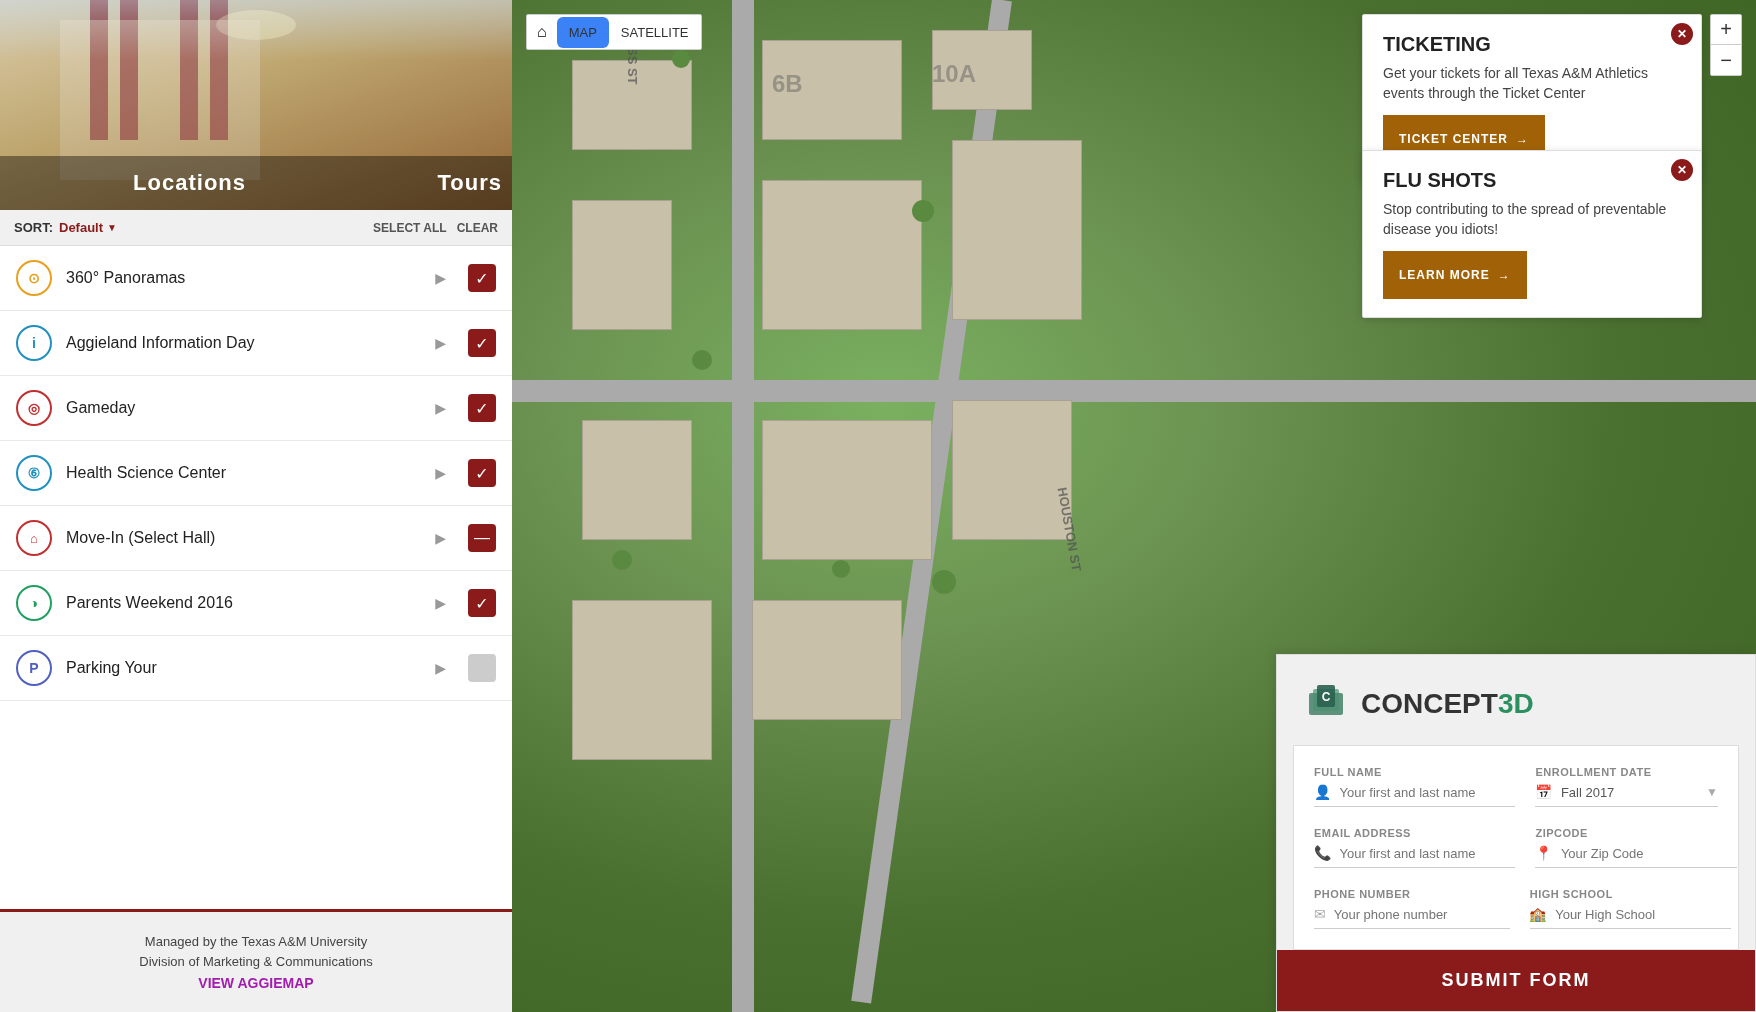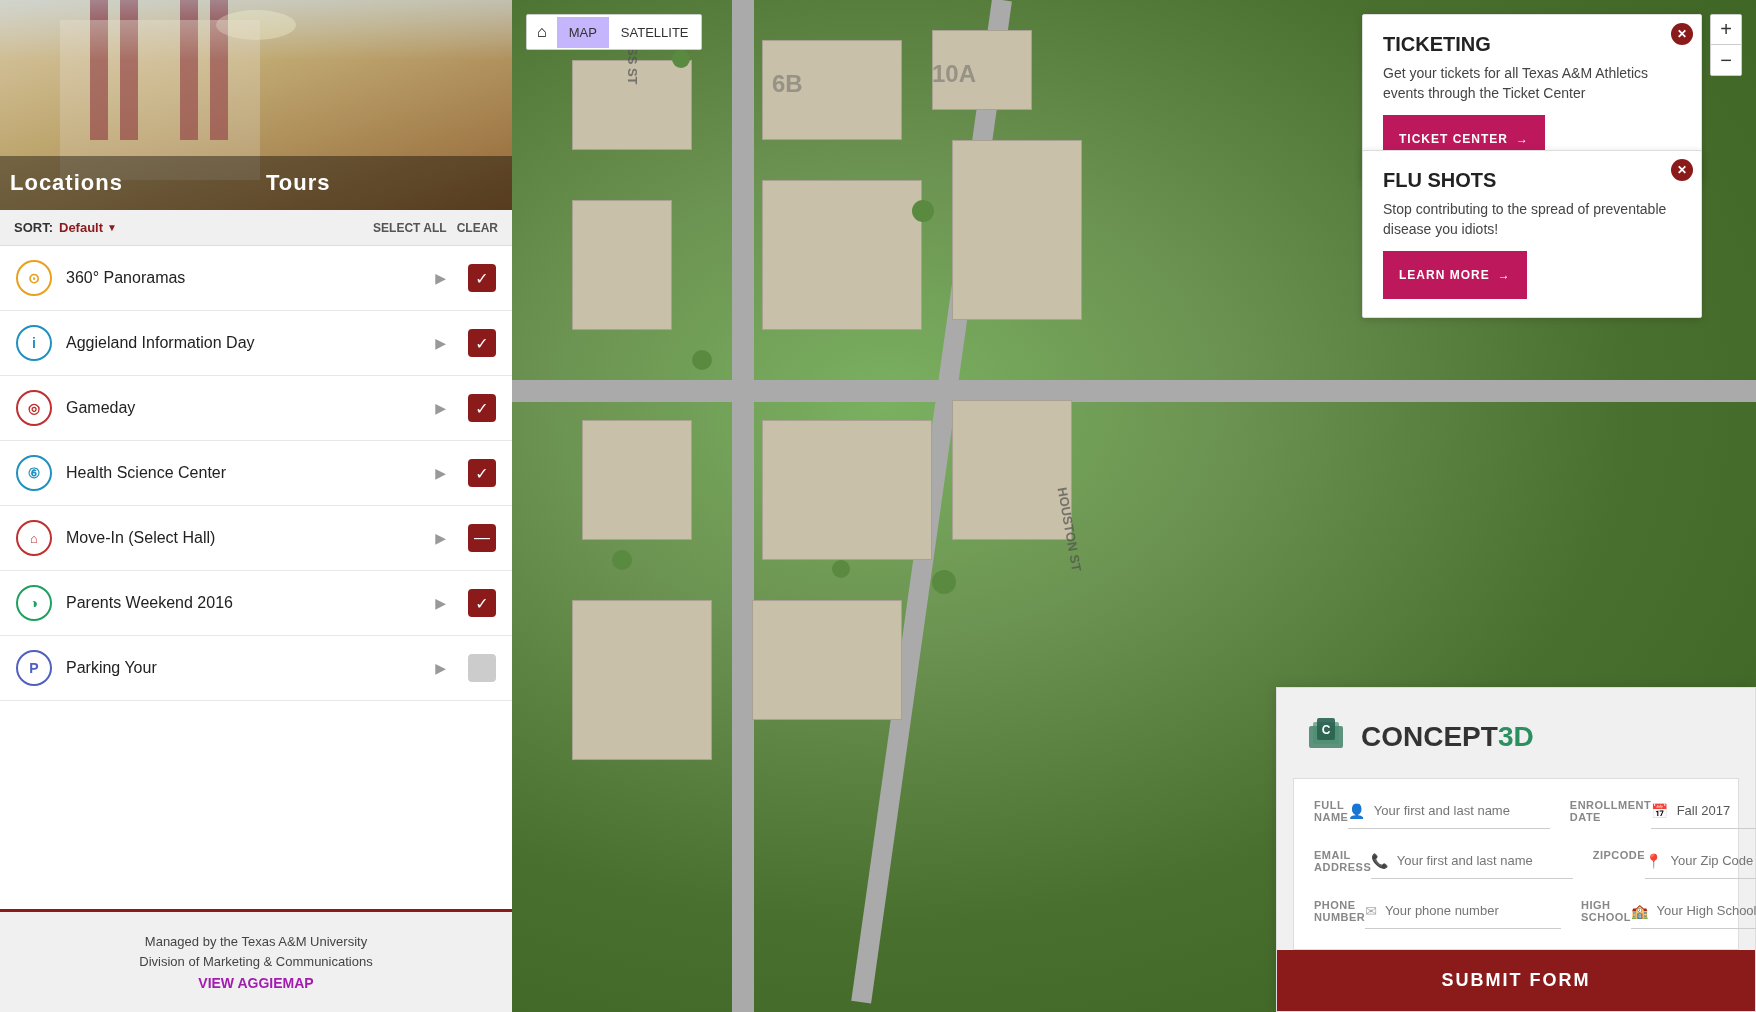--- a/index.html
+++ b/index.html
@@ -56,21 +56,21 @@
       position: absolute;
       bottom: 0;
       left: 0;
       right: 0;
       display: flex;
     }
 
     .sidebar-nav-tab {
       flex: 1;
       padding: 14px 10px;
-      text-align: left;
+      text-align: right;
       font-size: 22px;
       font-weight: bold;
       color: #fff;
       cursor: pointer;
       background: rgba(0,0,0,0.4);
       letter-spacing: 1px;
     }
 
     
     .sort-bar {
@@ -260,21 +260,21 @@
       padding: 8px 12px;
       font-size: 13px;
       color: #333;
       cursor: pointer;
       background: #fff;
       border: none;
       display: flex;
       align-items: center;
       gap: 6px;
     }
-    .map-toolbar-btn.active { background: #c4b5fd; }
+    .map-toolbar-btn.active { background: #3b82f6; border-radius: 6px; }
 
     .map-toolbar-home {
       padding: 8px 10px;
       background: #fff;
       border: none;
       cursor: pointer;
       font-size: 16px;
     }
 
     .map-zoom {
@@ -347,21 +347,21 @@
       font-size: 14px;
       color: #444;
       line-height: 1.4;
       margin-bottom: 12px;
     }
 
     .popup-btn {
       display: inline-flex;
       align-items: center;
       gap: 8px;
-      background: #be185d;
+      background: #a16207;
       color: #fff;
       padding: 17px 16px;
       font-size: 12px;
       font-weight: bold;
       text-transform: uppercase;
       cursor: pointer;
       border: none;
       letter-spacing: 1px;
     }
 
@@ -419,20 +419,21 @@
 
     .form-row {
       display: flex;
       gap: 20px;
       margin-bottom: 20px;
     }
 
     .form-field {
       flex: 1;
       display: flex;
+      flex-direction: column;
     }
 
     .form-field-label {
       font-size: 11px;
       color: #888;
       text-transform: uppercase;
       font-weight: bold;
       margin-bottom: 6px;
       letter-spacing: 0.5px;
     }

